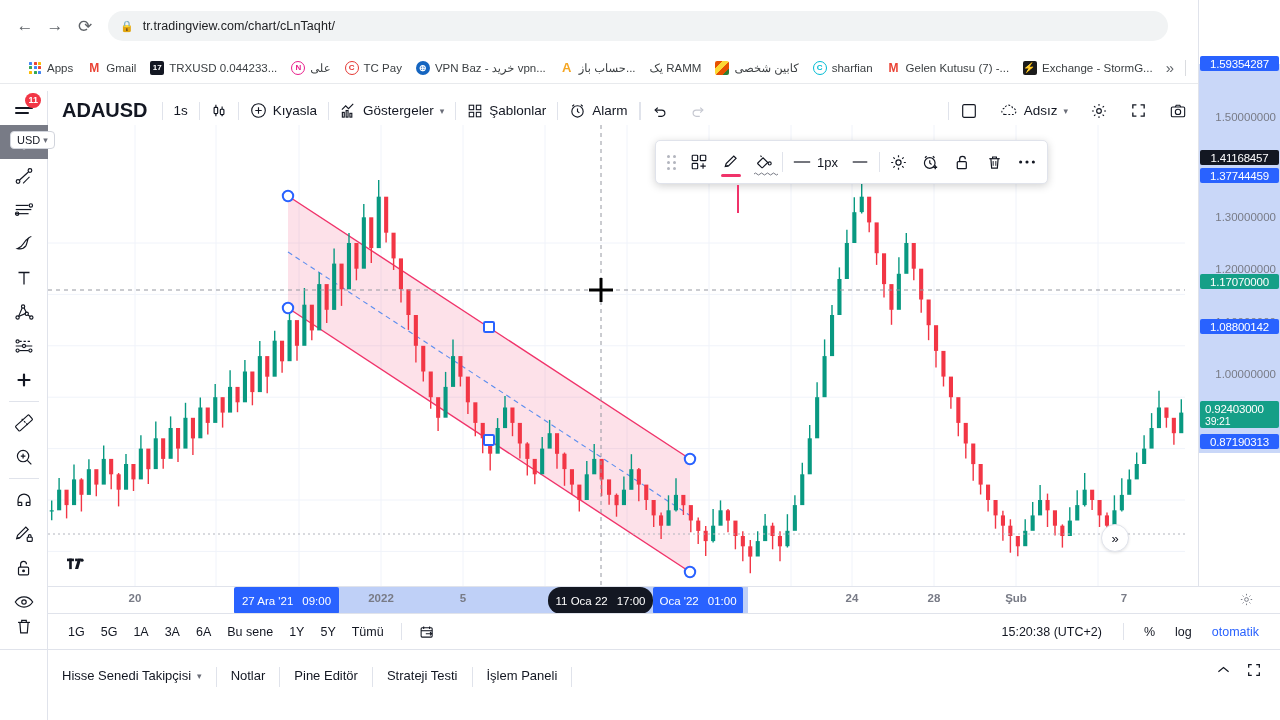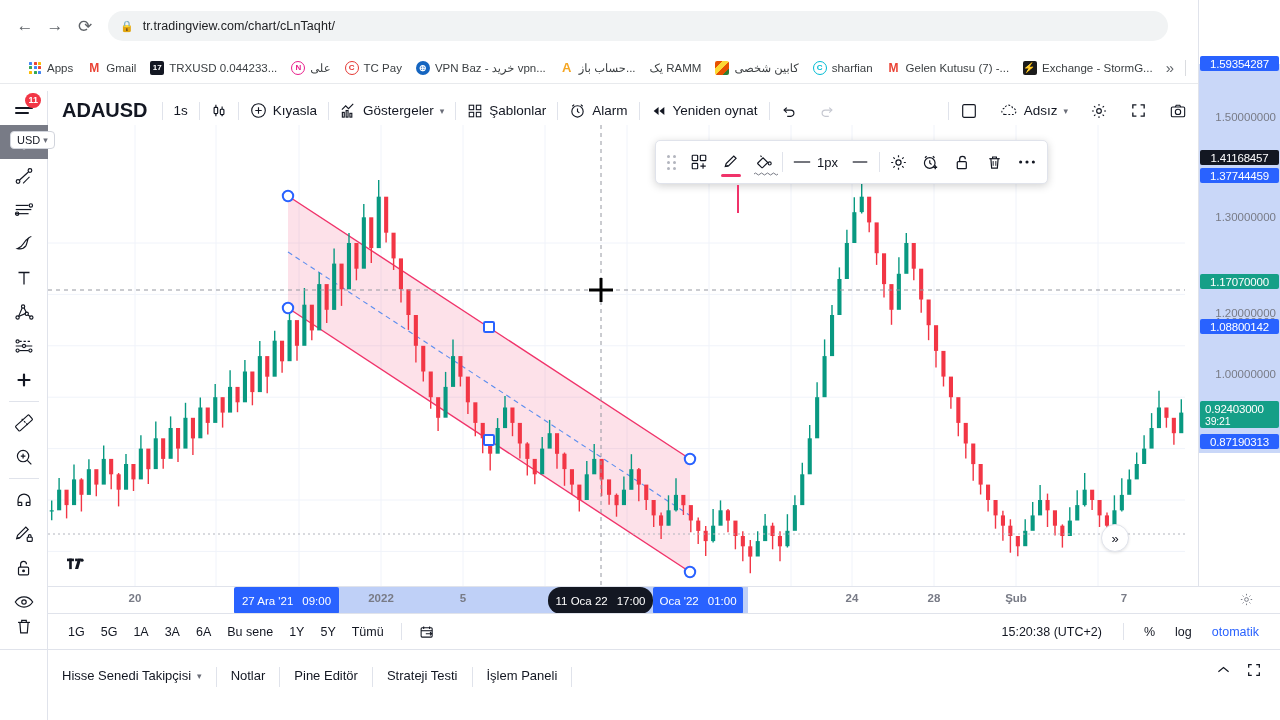--- a/index.html
+++ b/index.html
@@ -394,28 +394,20 @@
       <span class="ico">
         <svg width="17" height="17" viewBox="0 0 18 18" fill="none" stroke="#131722" stroke-width="1.2">
           <circle cx="9" cy="10" r="6"></circle>
             <path d="M9 7v3l2 1.5"></path>
             <path d="M3.5 4.5L5.5 2.8M14.5 4.5L12.5 2.8"></path>
         </svg>
       </span>
       <span>Alarm</span>
     </div>
     <div class="tb-sep"></div>
-    <div class="tb-item">
-      <span class="ico">
-        <svg width="16" height="16" viewBox="0 0 18 18" fill="#131722">
-          <path d="M8.5 4.5v9L3 9zM15 4.5v9L9.5 9z"></path>
-        </svg>
-      </span>
-      <span>Yeniden oynat</span>
-    </div>
     <div class="tb-sep"></div>
     <div class="tb-item">
       <span class="ico">
         <svg width="16" height="16" viewBox="0 0 18 18" fill="none" stroke="#131722" stroke-width="1.3">
           <path d="M4 8h7a3.5 3.5 0 010 7H7"></path>
             <path d="M6.5 5.2L3.5 8l3 2.8"></path>
         </svg>
       </span>
     </div>
     <div class="tb-item">
@@ -1078,21 +1070,21 @@
       </span>
     </span>
     <span class="ft-tail"></span>
   </div>
 
   <div class="price-scale">
     <div class="ps-highlight" id="psHighlight" style="top: 64px; height: 389px;"></div>
     <div id="psTicks">
         <div class="ps-label" style="top: 111px;">1.50000000</div>
         <div class="ps-label" style="top: 211px;">1.30000000</div>
-        <div class="ps-label" style="top: 263px; margin-top: 44px;">1.20000000</div>
+        <div class="ps-label" style="top: 263px;">1.20000000</div>
         <div class="ps-label" style="top: 316px;">1.10000000</div>
         <div class="ps-label" style="top: 368px;">1.00000000</div>
       </div>
     <div id="psTags">
         <div class="ps-tag" style="top: 56px; background: rgb(41, 98, 255);">1.59354287</div>
         <div class="ps-tag" style="top: 150px; background: rgb(19, 23, 34);">1.41168457</div>
         <div class="ps-tag" style="top: 168px; background: rgb(41, 98, 255);">1.37744459</div>
         <div class="ps-tag" style="top: 274px; background: rgb(21, 159, 135);">1.17070000</div>
         <div class="ps-tag" style="top: 319px; background: rgb(41, 98, 255);">1.08800142</div>
         <div class="ps-tag" style="top: 401px; background: rgb(21, 159, 135); text-align: left; padding-left: 5px;">

